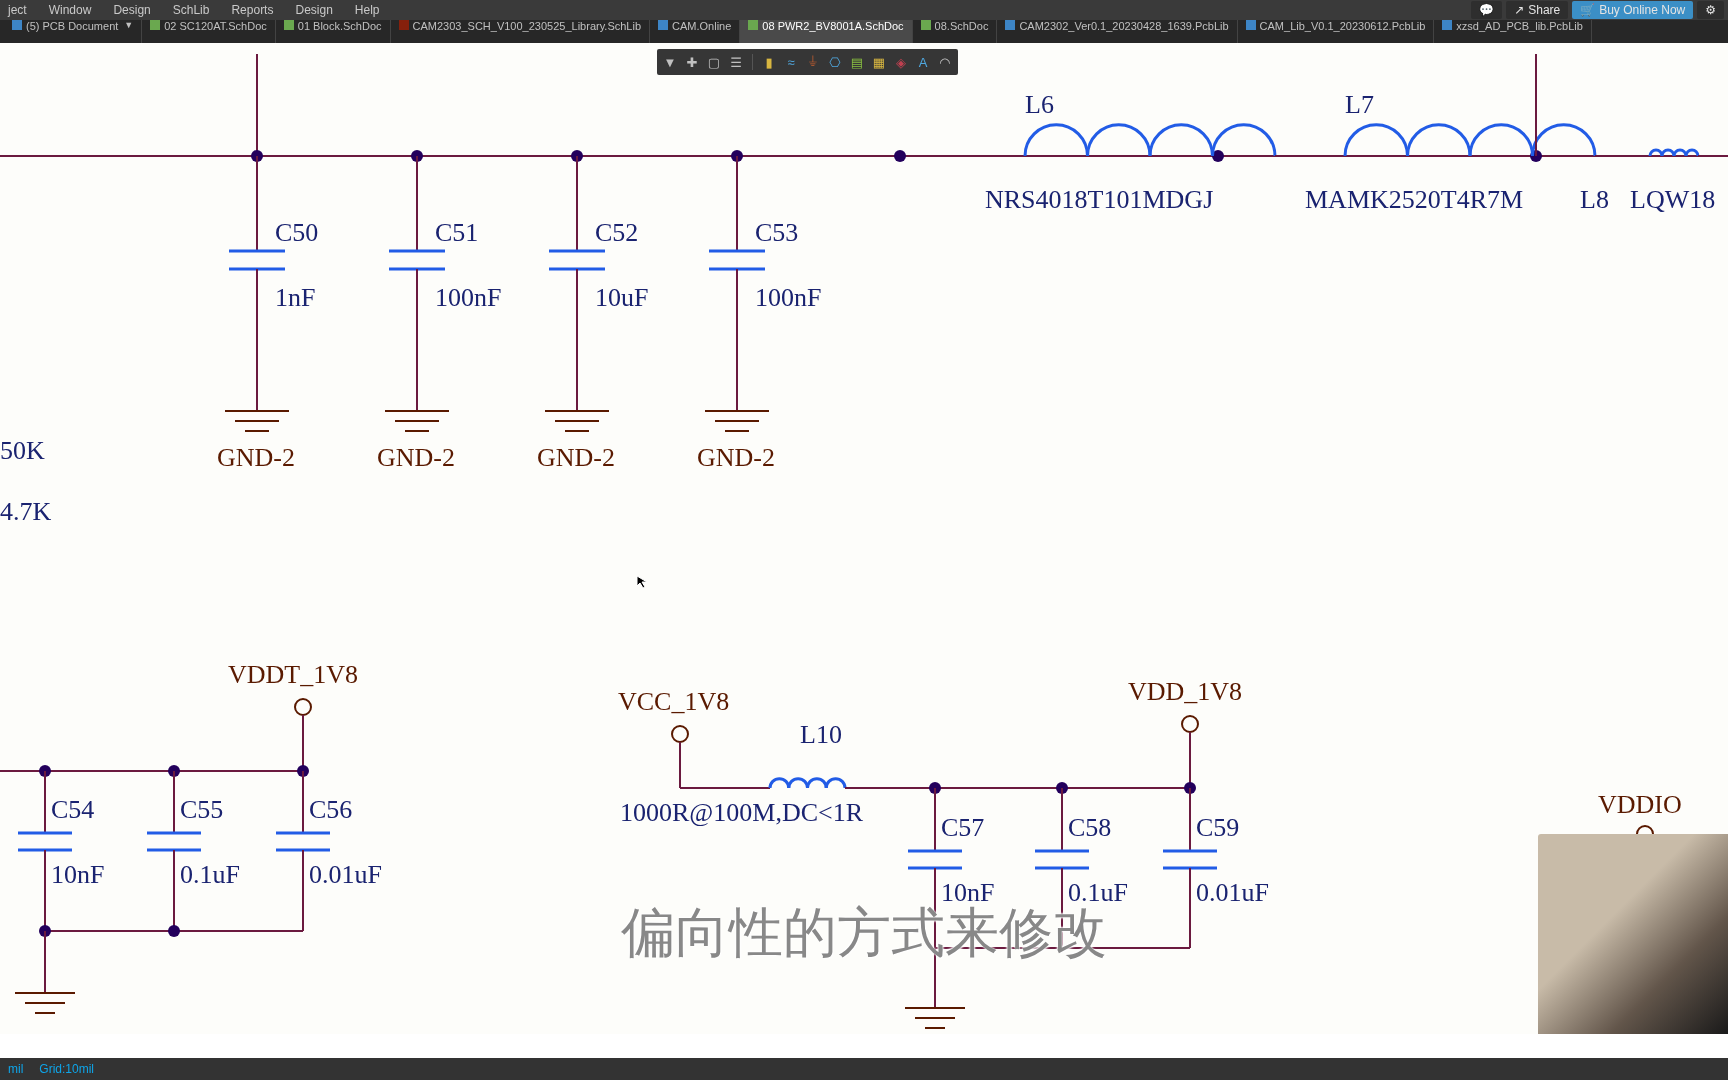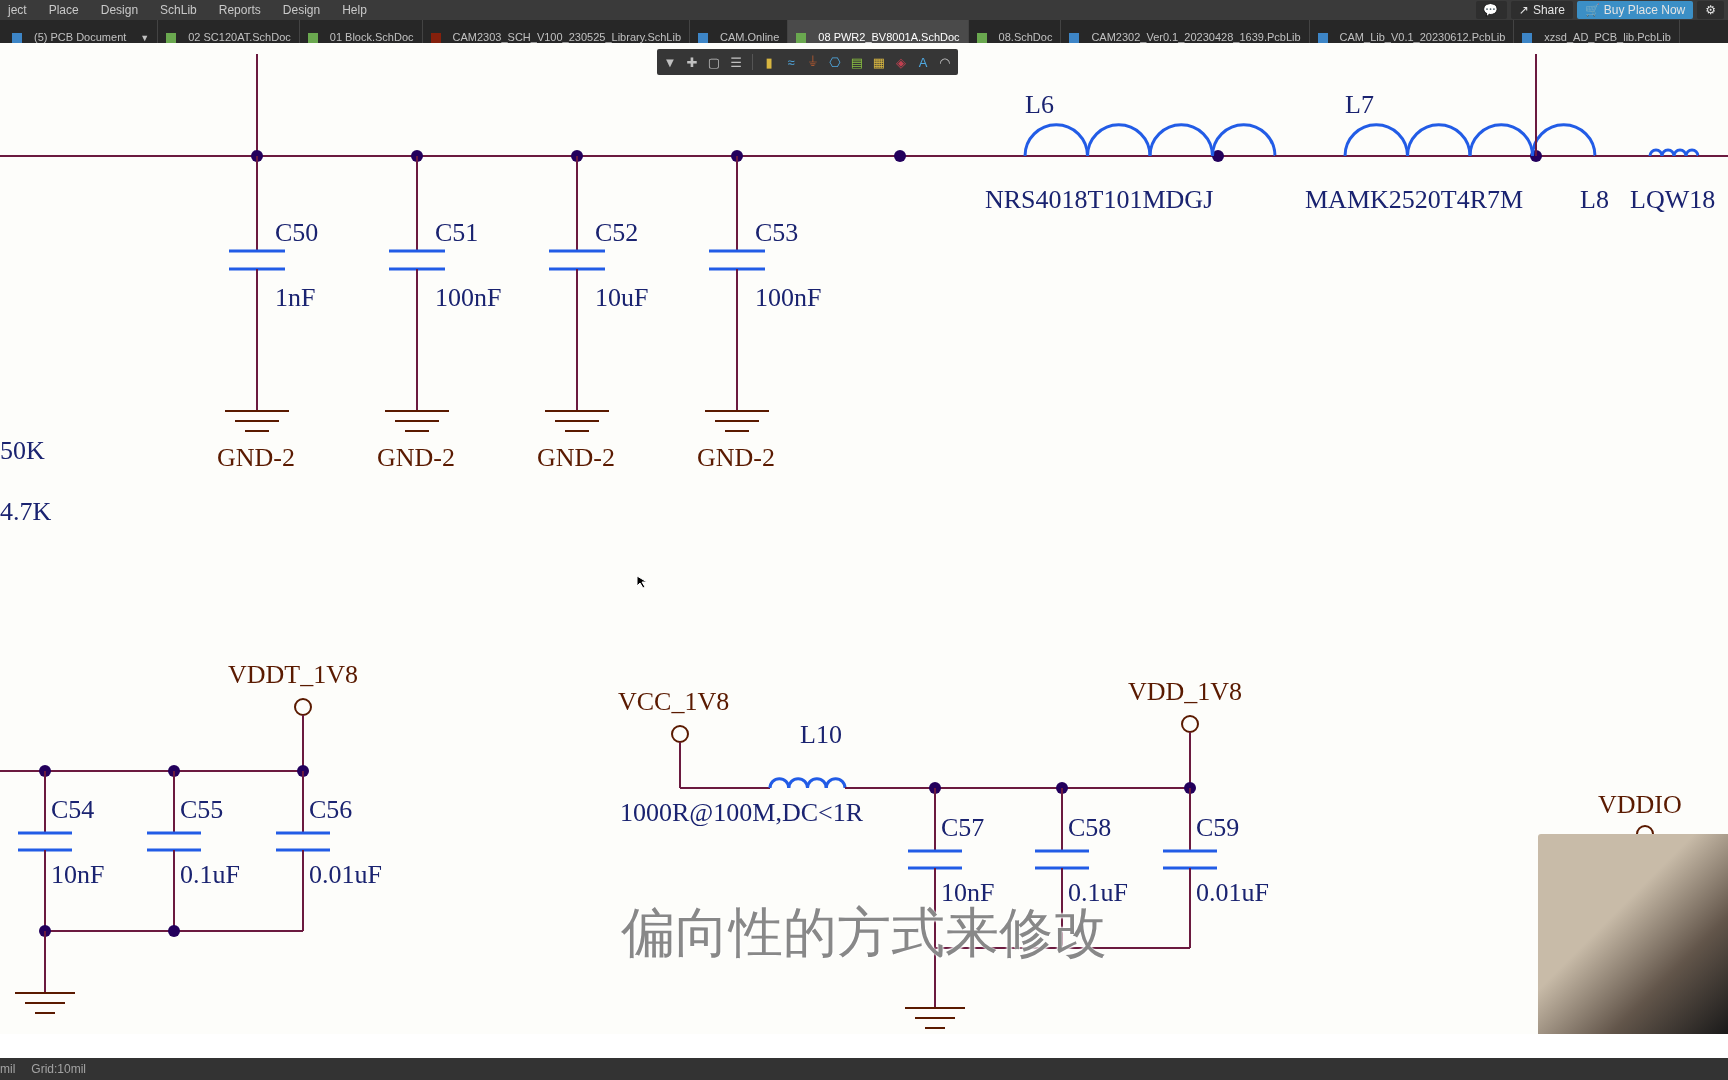--- a/index.html
+++ b/index.html
@@ -2,59 +2,59 @@
 <html><head>
 <meta charset="utf-8">
 <style>
 html,body{margin:0;padding:0;width:1728px;height:1080px;font-family:Arial,sans-serif;overflow:hidden}
 .menubar{position:absolute;top:0;left:0;right:0;height:20px;background:#3a3a3a;color:#c9c9c9;font-size:12px;display:flex;align-items:center;padding-left:8px}
 .menubar-item{margin-right:22px;cursor:default}
 .menubar-right{position:absolute;right:4px;top:0;height:20px;display:flex;align-items:center;gap:4px;font-size:12px;color:#e4e4e4}
 .menubar-btn{background:#2e2e2e;padding:2px 8px;border-radius:2px;display:flex;align-items:center;gap:4px}
 .buy-btn{background:#3b8fc6}
 .tabbar{position:absolute;top:20px;left:0;right:0;height:23px;background:#272727;display:flex;align-items:center;font-size:11px;color:#c0c0c0;padding-left:4px}
-.tab{display:flex;align-items:flex-end;padding:0 8px;height:23px;gap:12px;border-right:1px solid #434343;white-space:nowrap}
+.tab{display:flex;align-items:flex-start;padding:0 8px;height:23px;gap:4px;border-right:1px solid #434343;white-space:nowrap}
 .tab.active{background:#4a4a4a;color:#fff}
 .tab-icon{width:10px;height:10px;display:inline-block}
 .tab-icon.sch{background:#6aa84f}
 .tab-icon.pcb{background:#3d85c6}
 .tab-icon.lib{background:#85200c}
 .tab-chev{color:#c0c0c0;font-size:9px;margin-left:2px}
 .canvas{position:absolute;top:43px;left:0;right:0;height:991px;background:#fdfdfa}
-.statusbar{position:absolute;bottom:0;left:0;right:0;height:22px;background:#333;color:#a3a3a3;font-size:12px;display:flex;align-items:center;}
+.statusbar{position:absolute;bottom:0;left:0;right:0;height:22px;background:#333;color:#0ea5e9;font-size:12px;display:flex;align-items:center;padding-left:8px}
 .sch-toolbar{position:absolute;top:49px;left:657px;height:26px;background:#363636;display:flex;align-items:center;padding:0 4px;gap:4px;border-radius:2px}
 .tool-ic{width:18px;height:18px;display:flex;align-items:center;justify-content:center;color:#c0c0c0;font-size:13px}
 .tool-sep{width:1px;height:16px;background:#555;margin:0 3px}
 svg.schem{position:absolute;top:43px;left:0;width:1728px;height:991px}
 .txt-blue{fill:#1a2370;font-family:'Times New Roman',serif;font-size:26px}
 .txt-brown{fill:#5a1a00;font-family:'Times New Roman',serif;font-size:26px}
 .wire{stroke:#6b1a3f;stroke-width:2;fill:none}
 .comp{stroke:#225ce6;stroke-width:3;fill:none}
 .junc{fill:#23005c}
 .gnd-stroke{stroke:#5a1a00;stroke-width:2}
 .port-circ{stroke:#5a1a00;stroke-width:2;fill:none}
 .overlay-text{position:absolute;left:50%;transform:translateX(-50%);bottom:110px;font-size:54px;font-weight:400;color:#888;text-shadow:1px 1px 2px #fff,-1px -1px 2px #fff;font-family:'Microsoft YaHei',sans-serif}
 .cursor-arrow{position:absolute;left:636px;top:575px;width:14px;height:14px;pointer-events:none}
 .webcam{position:absolute;right:0;bottom:46px;width:190px;height:200px;background:linear-gradient(135deg,#c8bba8 40%,#62554a 70%,#1a1a1a);border-radius:3px 0 0 0}
 </style>
 </head>
 <body>
 
 <div class="menubar">
   <span class="menubar-item">ject</span>
-  <span class="menubar-item">Place</span>
+  <span class="menubar-item">Window</span>
   <span class="menubar-item">Design</span>
   <span class="menubar-item">SchLib</span>
   <span class="menubar-item">Reports</span>
   <span class="menubar-item">Design</span>
   <span class="menubar-item">Help</span>
   <div class="menubar-right">
     <span class="menubar-btn">💬</span>
     <span class="menubar-btn">↗ <span>Share</span></span>
-    <span class="menubar-btn buy-btn">🛒 <span>Buy Place Now</span></span>
+    <span class="menubar-btn buy-btn">🛒 <span>Buy Online Now</span></span>
     <span class="menubar-btn">⚙</span>
   </div>
 </div>
 
 <div class="tabbar" id="tabbar">
     <div class="tab">
       <span class="tab-icon pcb"></span>
       <span>(5) PCB Document</span>
       <span class="tab-chev">▼</span>
     </div>

